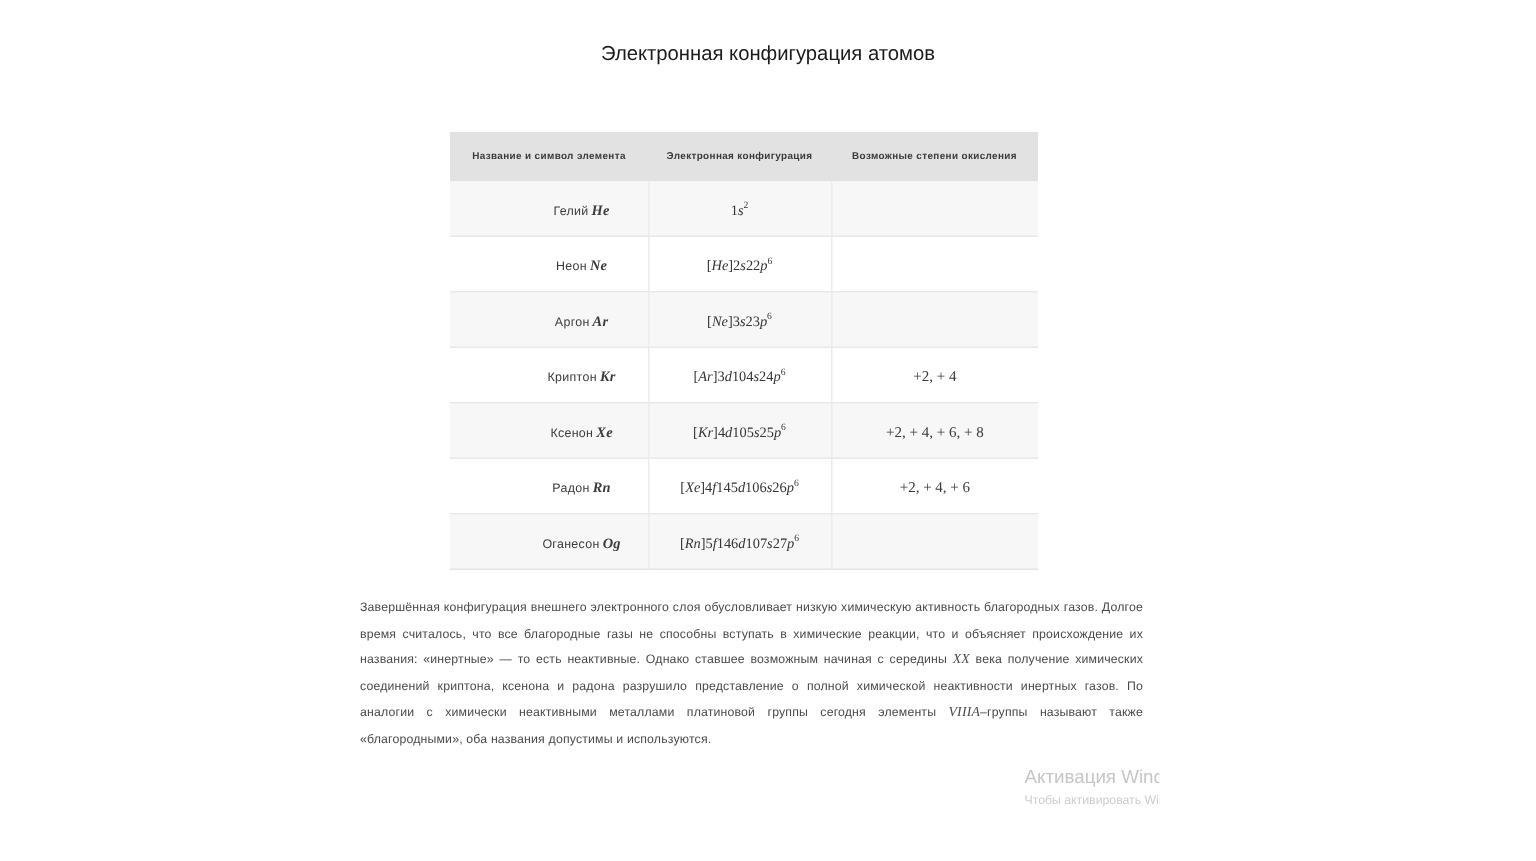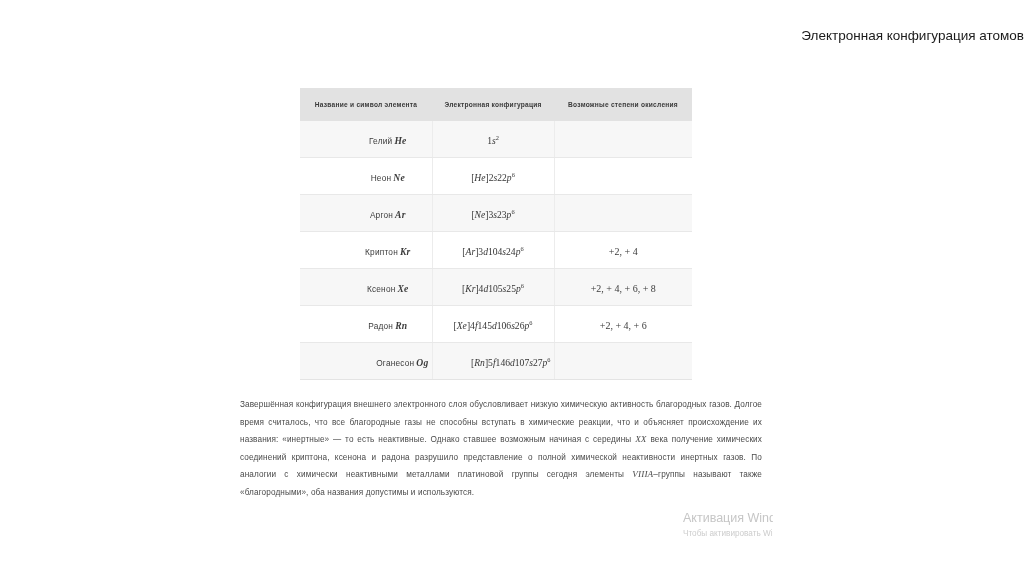--- a/index.html
+++ b/index.html
@@ -15,21 +15,21 @@
     font-family: "Liberation Sans", sans-serif;
     -webkit-font-smoothing: antialiased;
   }
 
   
   .slide-title {
     position: absolute;
     left: 0;
     top: 26px;
     width: 1024px;
-    text-align: right;
+    text-align: center;
     font-size: 13.5px;
     line-height: 20px;
     color: #1b1b1b;
     font-family: "Liberation Sans", sans-serif;
   }
   .slide-title .tl {
     display: block;
   }
 
   
@@ -72,21 +72,20 @@
     border-right: none;
   }
   .config-table tbody tr:nth-child(odd) td {
     background: #f7f7f7;
   }
   .config-table tbody tr:nth-child(even) td {
     background: #ffffff;
   }
   .config-table tbody tr:last-child td {
     border-bottom: 1px solid #e4e4e4;
-    text-align: right;
   }
 
   .el-name {
     font-size: 8.3px;
     font-family: "Liberation Sans", sans-serif;
     color: #3c3c3c;
     letter-spacing: 0.2px;
     padding-left: 44px;
   }
   .el-sym {

